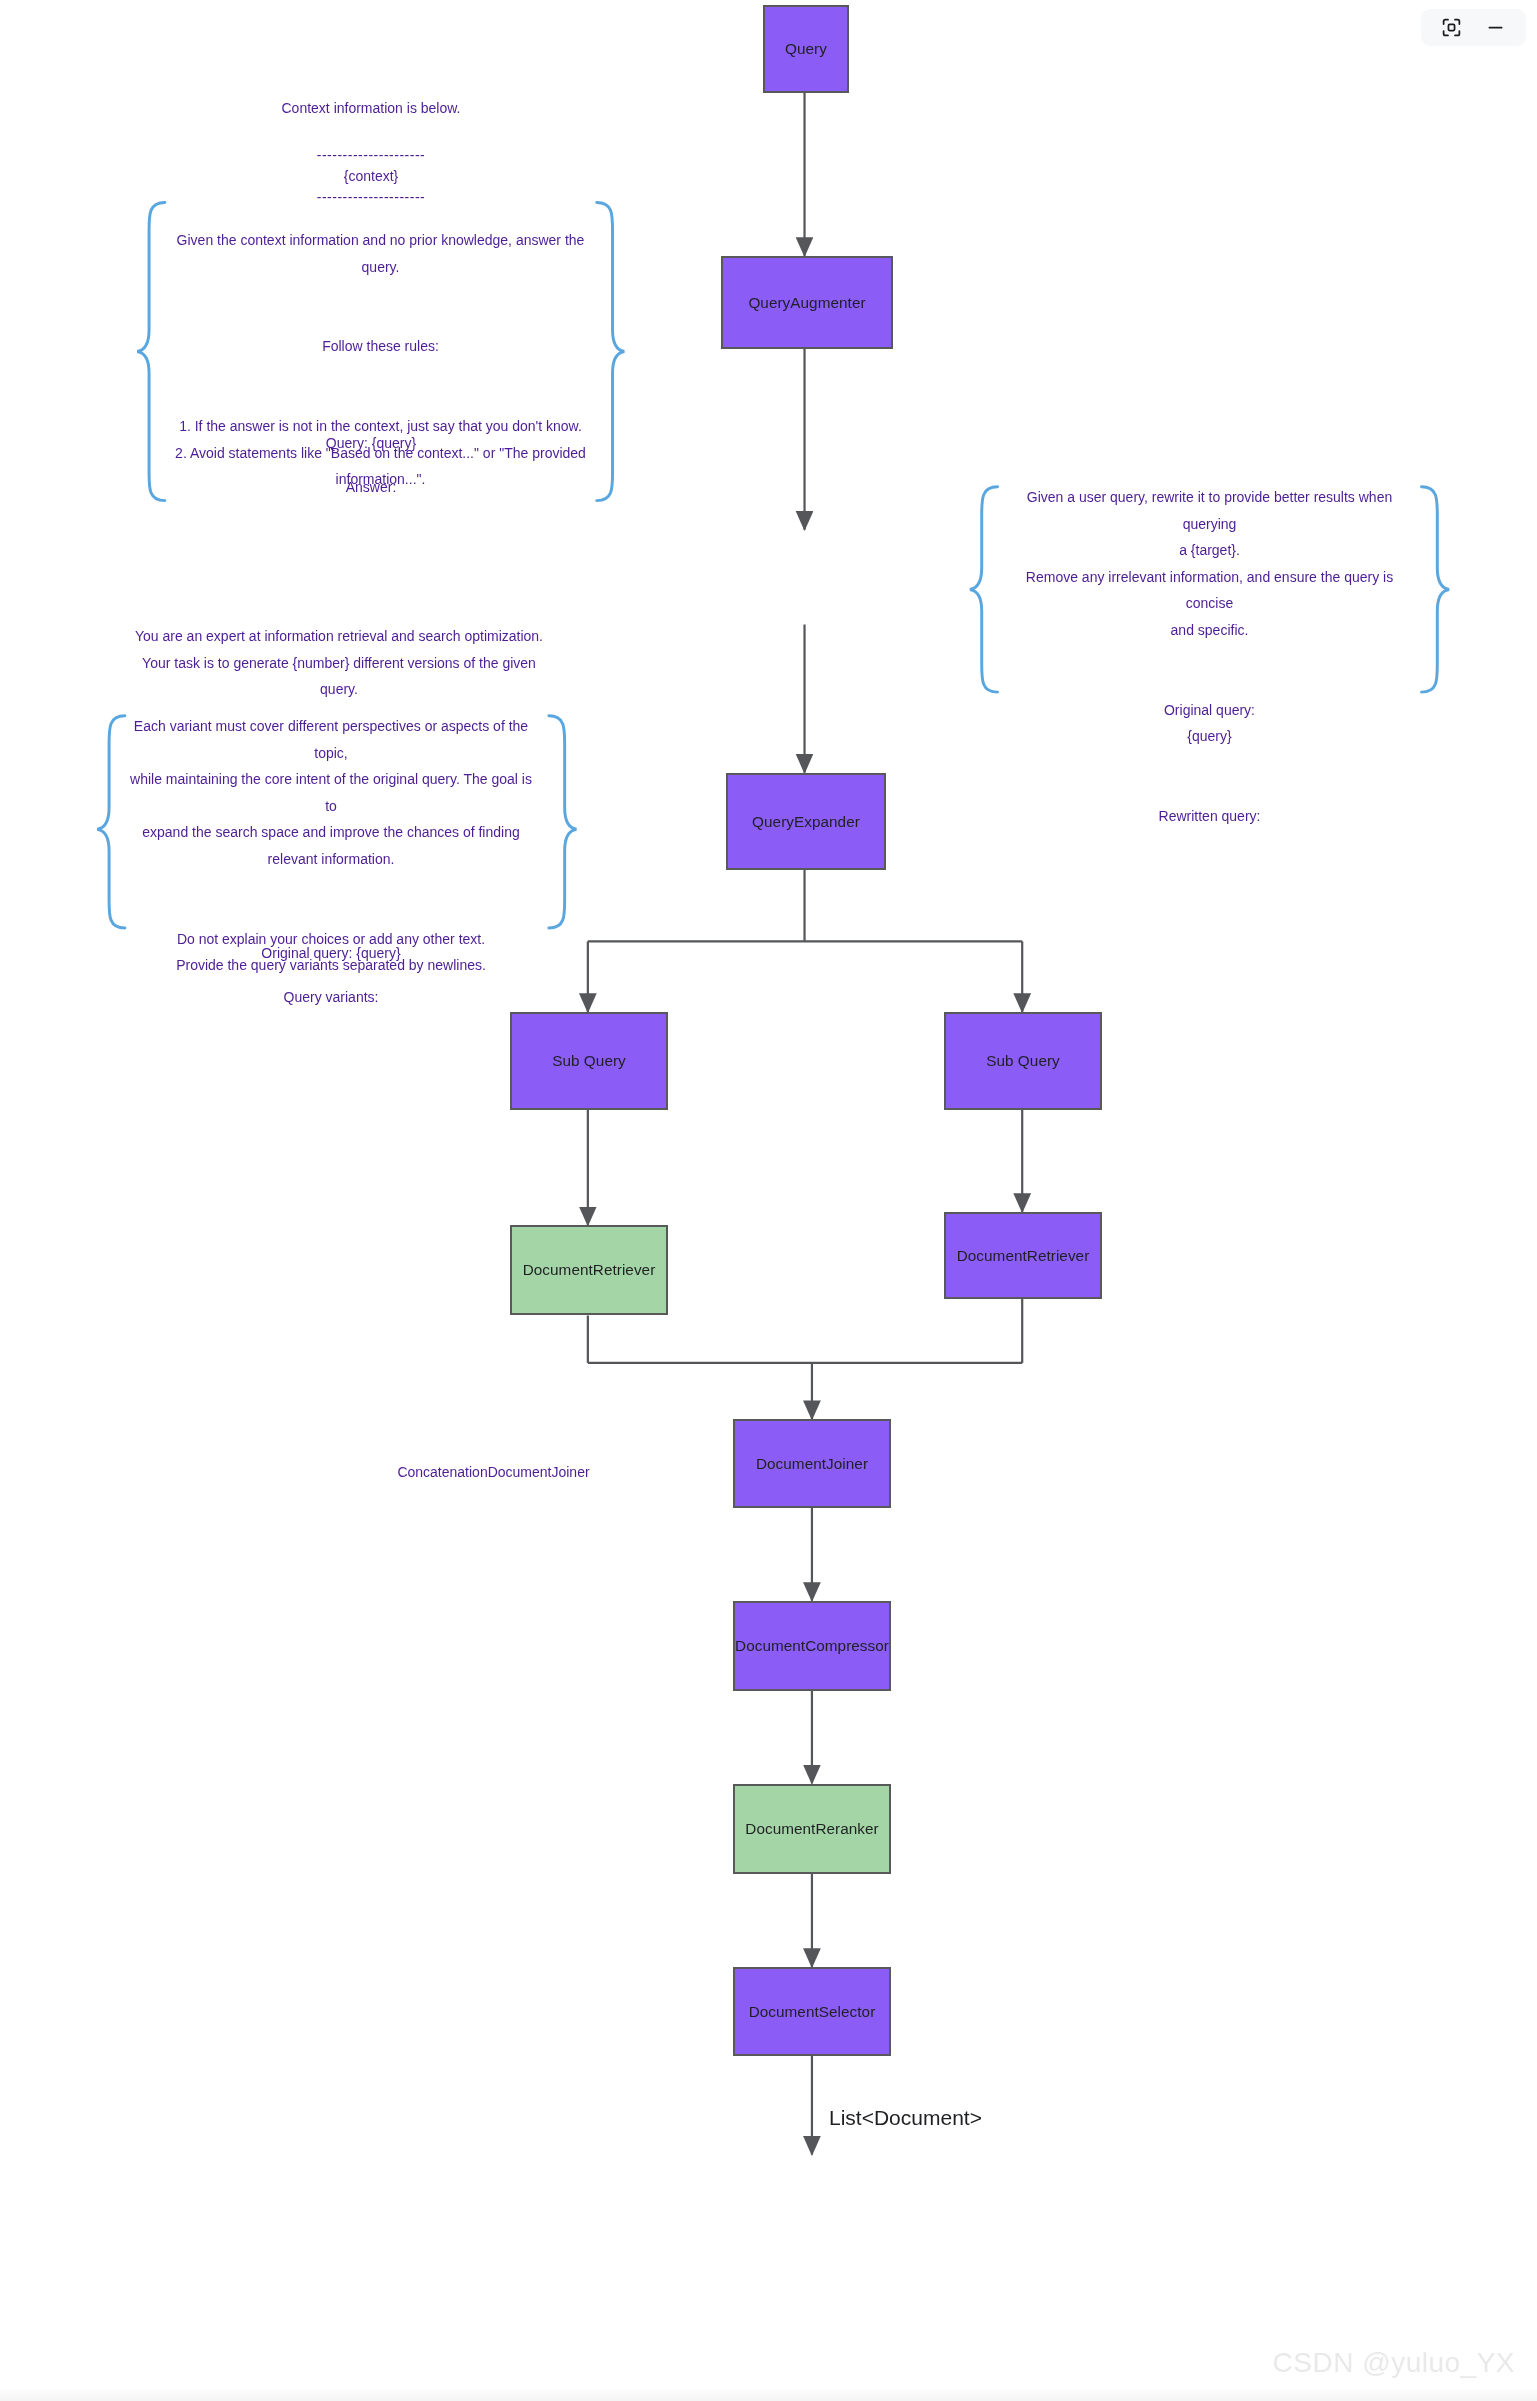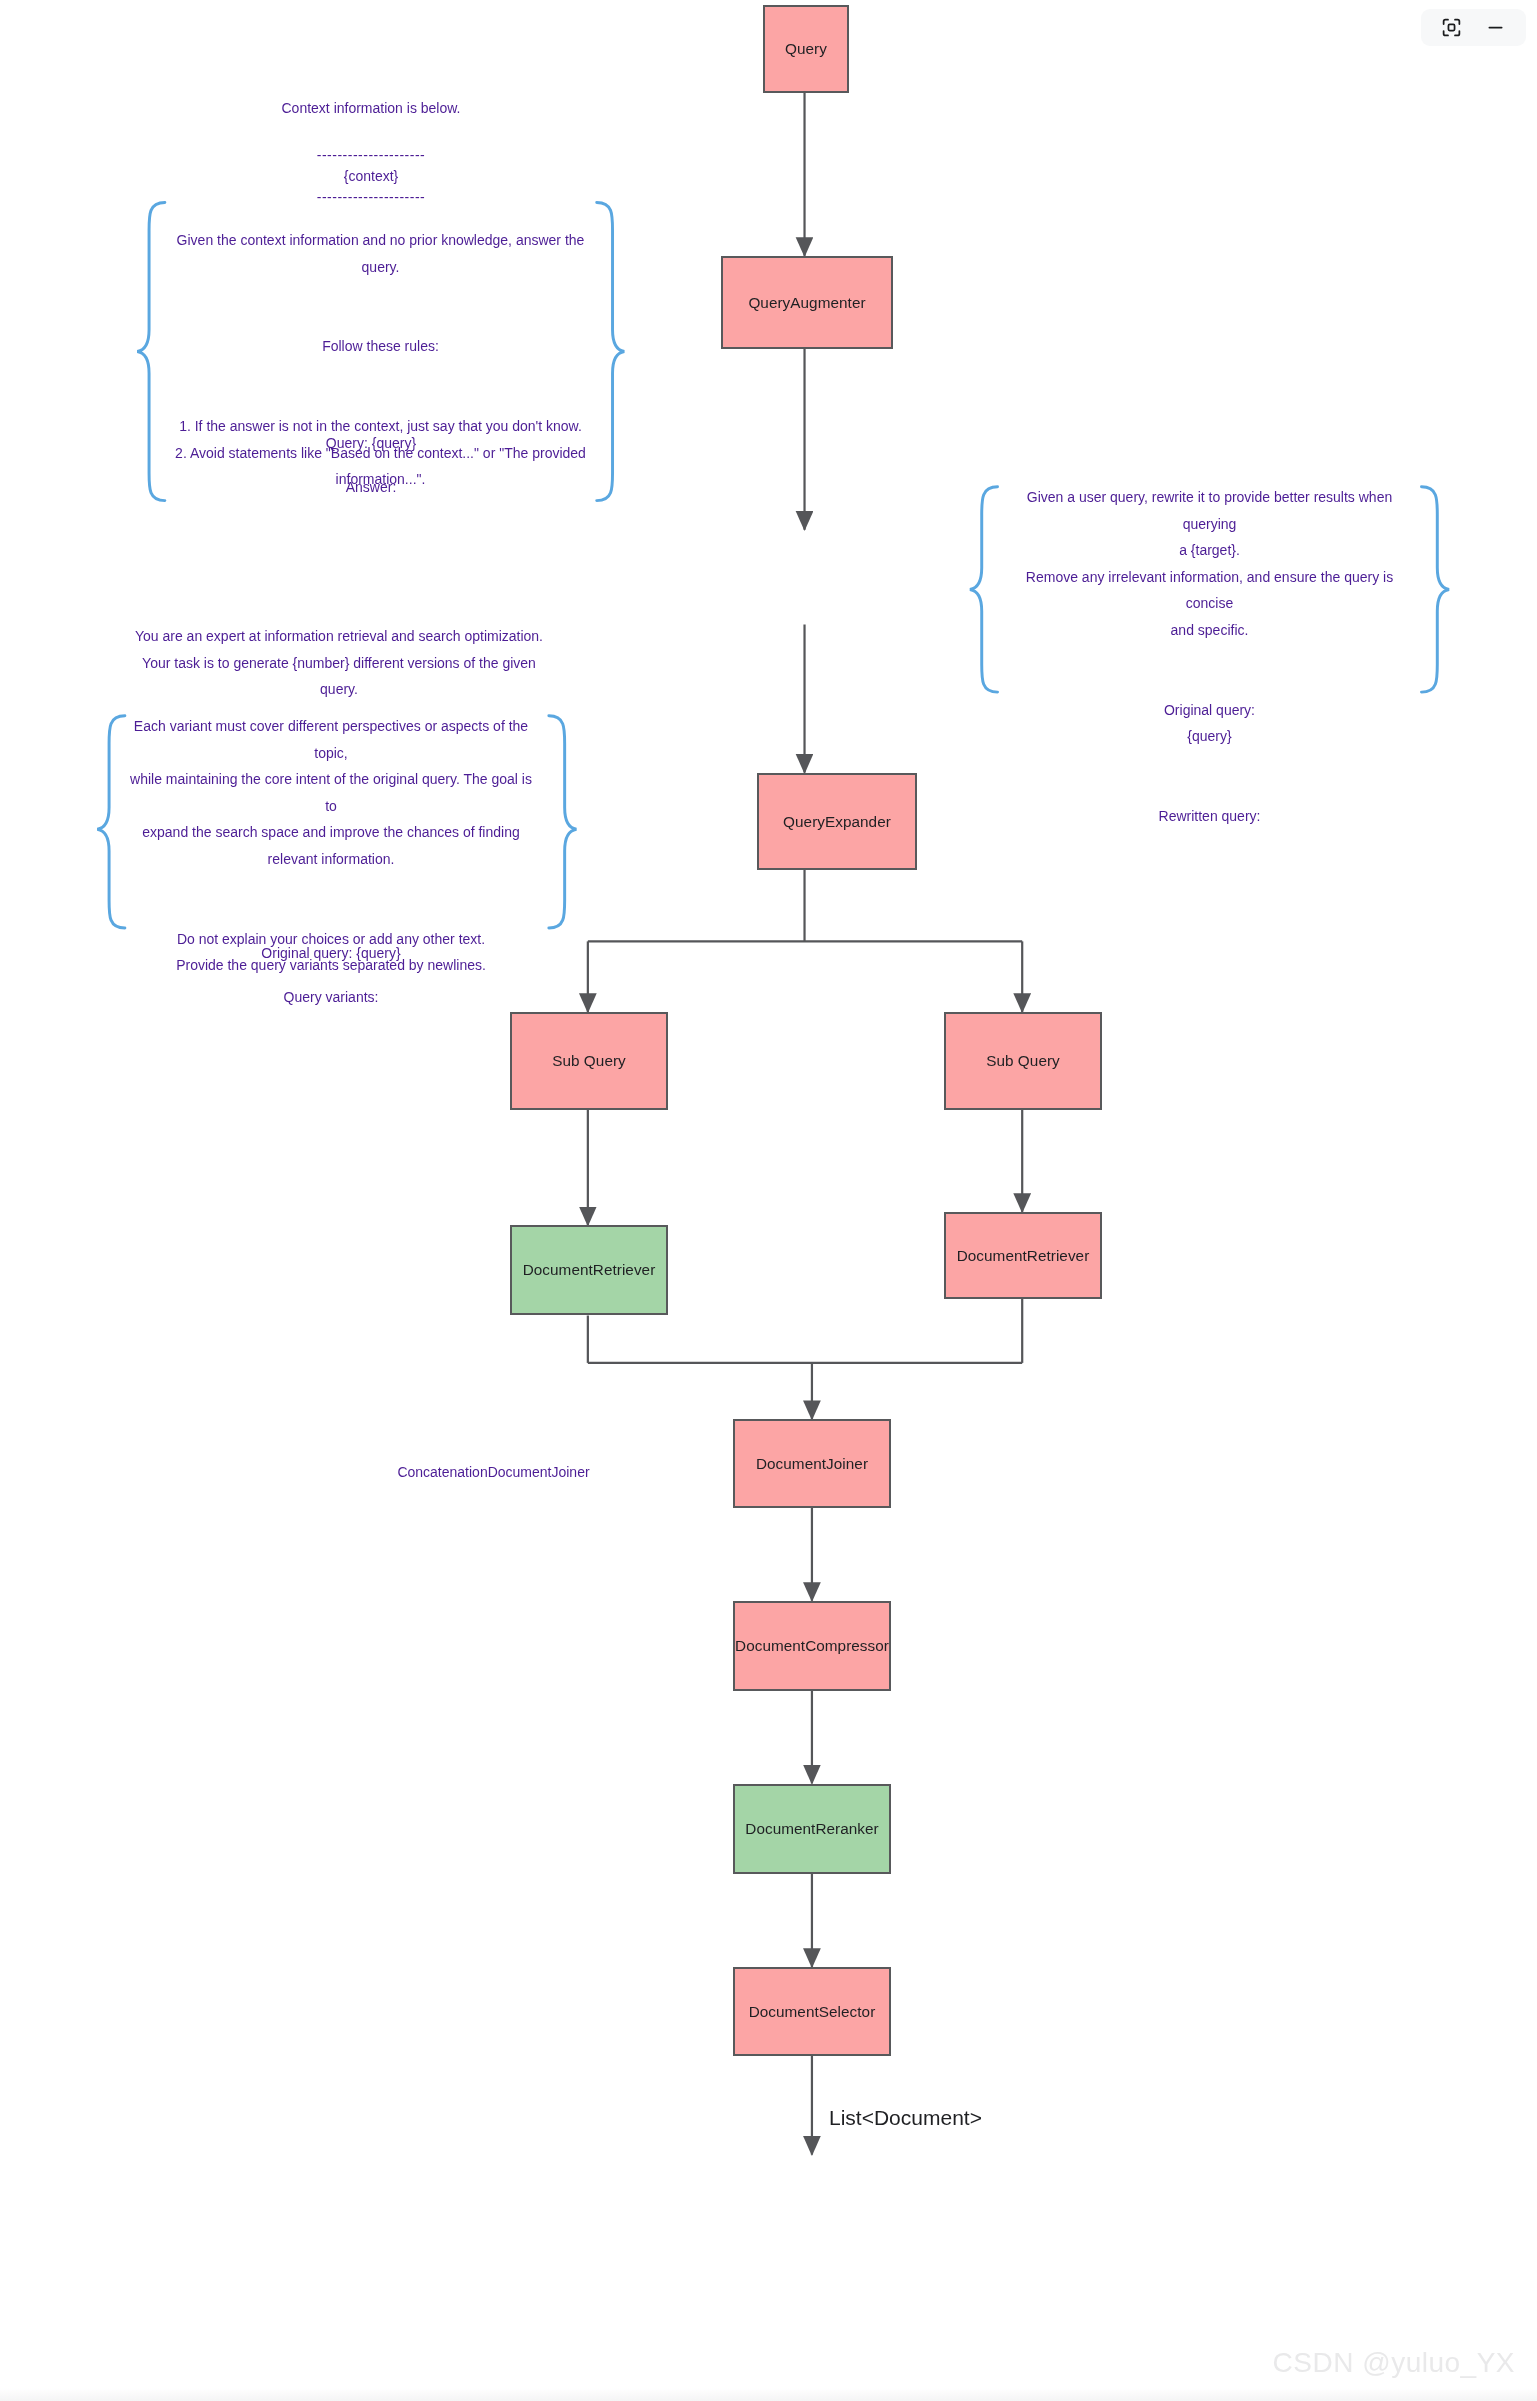--- a/index.html
+++ b/index.html
@@ -47,21 +47,21 @@
     cursor: pointer;
     border-radius: 4px;
   }
   .tool-btn svg { display: block; }
 
   
   .node {
     position: absolute;
     box-sizing: border-box;
     border: 2px solid #58595b;
-    background: #fca5a5;
+    background: #8b5cf6;
     display: flex;
     align-items: center;
     justify-content: center;
     text-align: center;
     font-size: 15.3px;
     line-height: 1.25;
     color: #1f2023;
     letter-spacing: 0.05px;
   }
   .node.green {
@@ -209,21 +209,21 @@
 
   <div class="node" style="left:763px; top:5px; width:86px; height:88px;">
     <span>Query</span>
   </div>
 
   <div class="node" style="left:721px; top:256px; width:172px; height:93px;">
     <span>QueryAugmenter</span>
   </div>
 
 
-  <div class="node" style="left:757px; top:773px; width:160px; height:97px;">
+  <div class="node" style="left:726px; top:773px; width:160px; height:97px;">
     <span>QueryExpander</span>
   </div>
 
   <div class="node" style="left:510px; top:1012px; width:158px; height:98px;">
     <span>Sub Query</span>
   </div>
 
   <div class="node" style="left:944px; top:1012px; width:158px; height:98px;">
     <span>Sub Query</span>
   </div>

